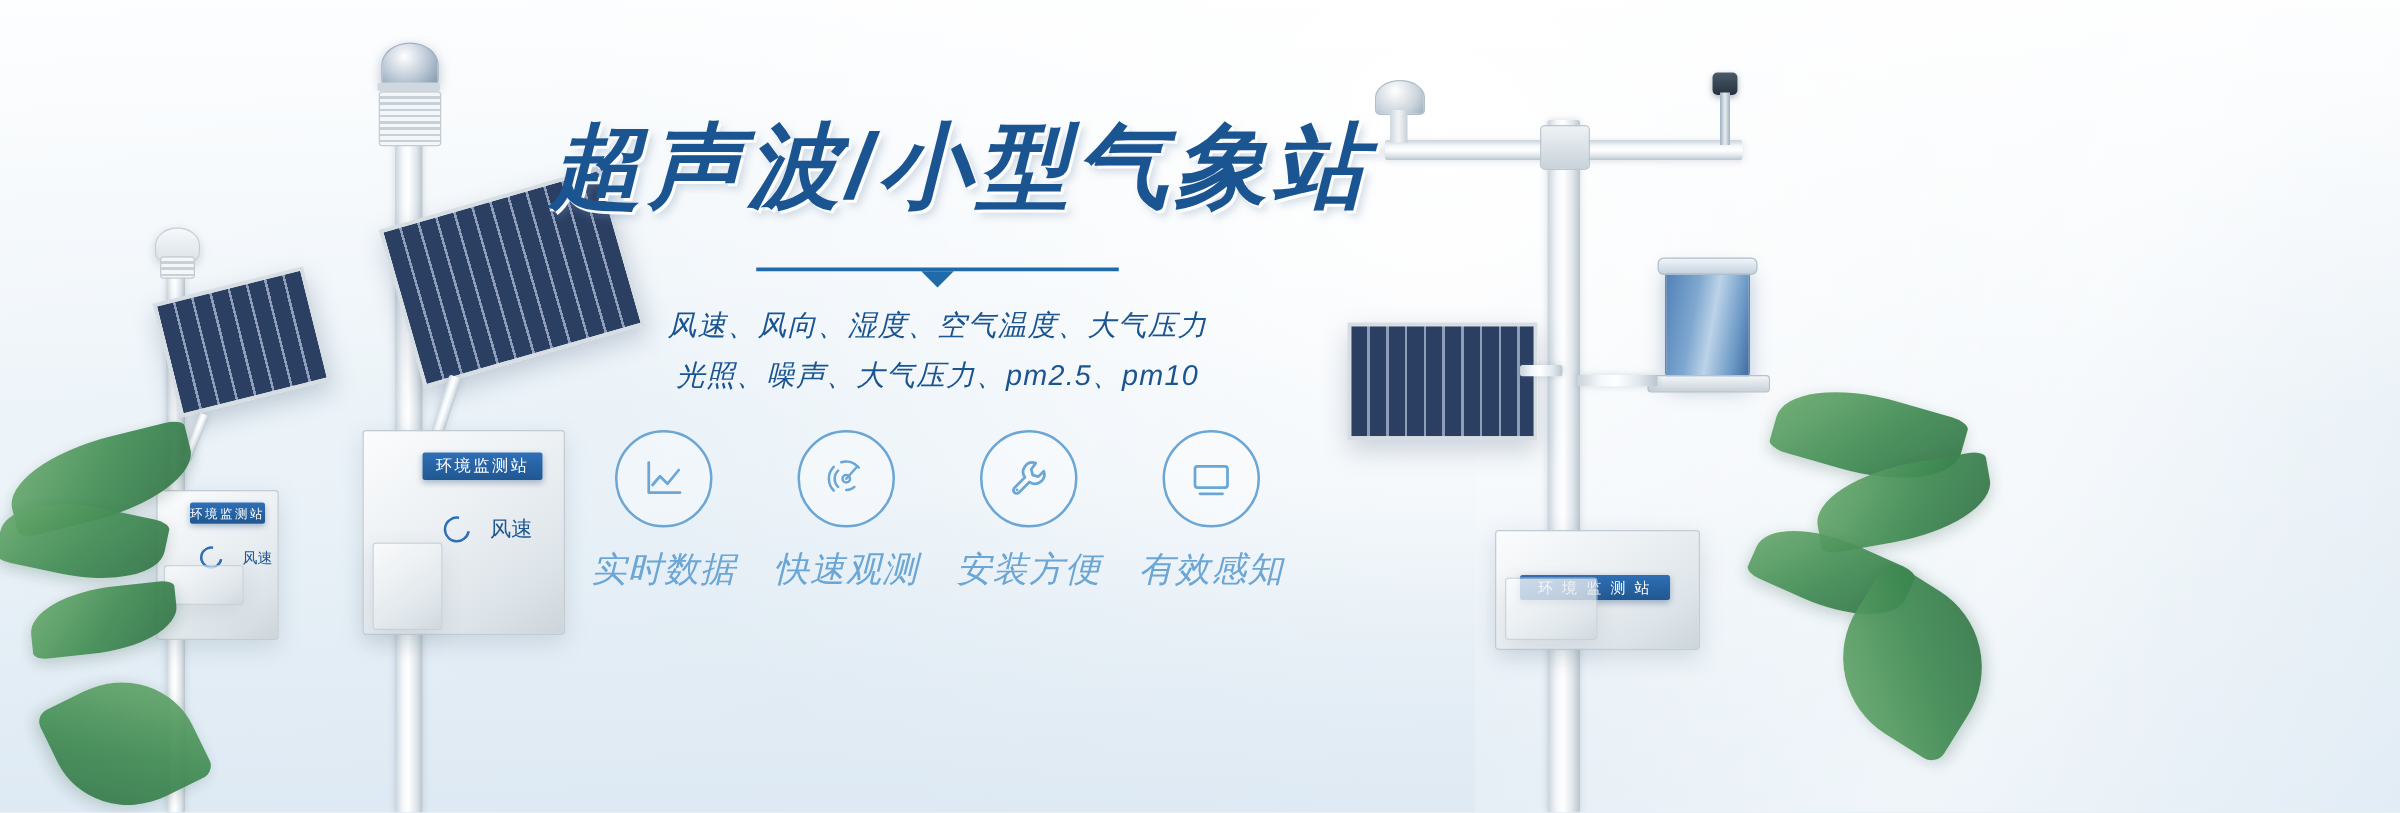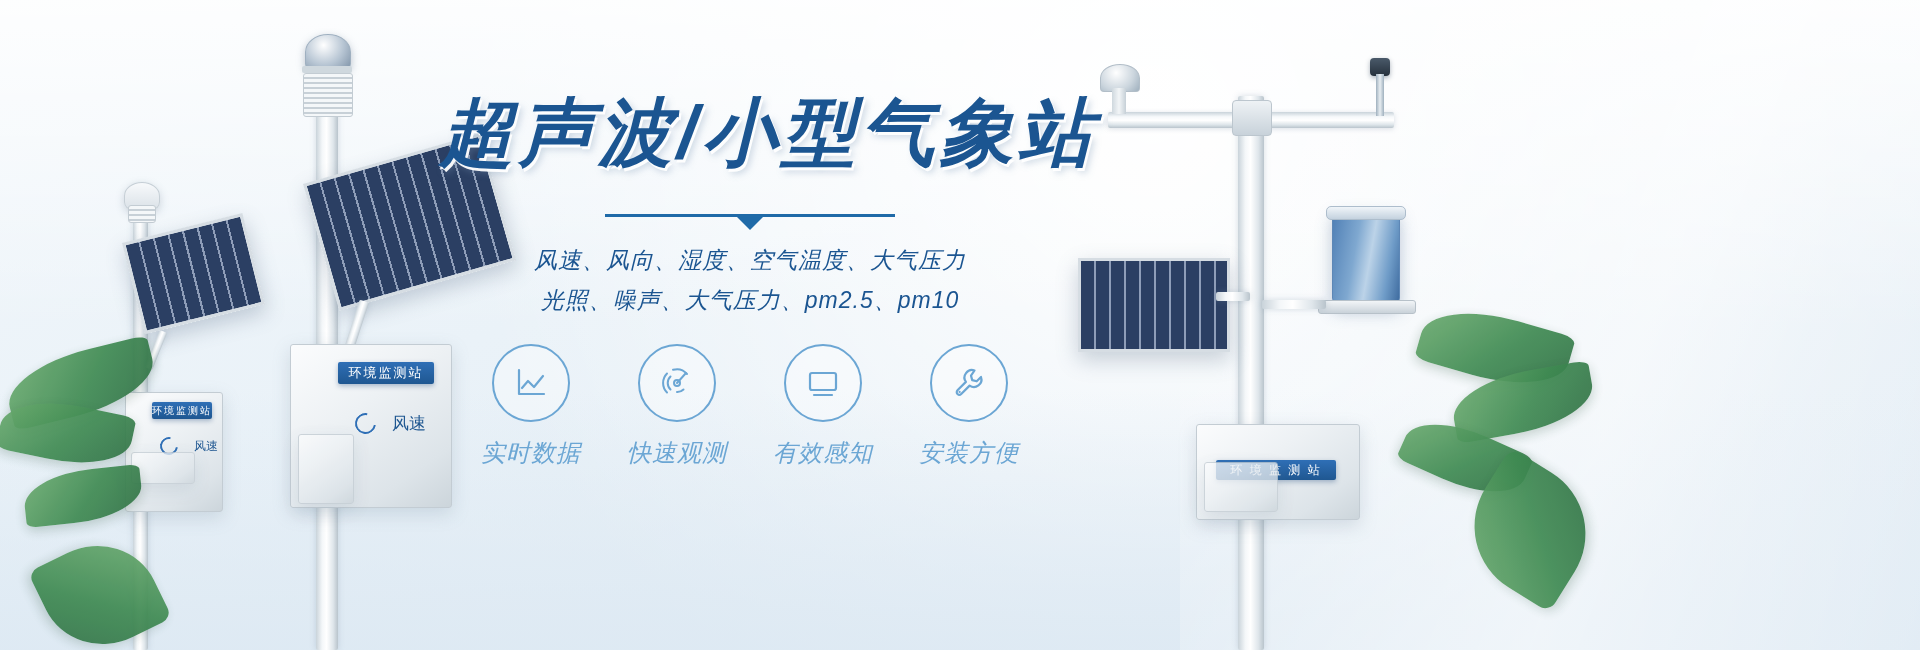--- a/index.html
+++ b/index.html
@@ -63,21 +63,21 @@
     content:"";position:absolute;left:50%;top:3px;transform:translateX(-50%);
     width:0;height:0;border-left:13px solid transparent;border-right:13px solid transparent;
     border-top:13px solid #1f6aa8;
   }
   .sub{margin-top:26px;font-size:23px;line-height:1.55;color:#1b5591;letter-spacing:1px;white-space:nowrap;text-align:center;}
 
   .features{display:flex;justify-content:center;gap:42px;margin-top:26px;}
   .feature{width:104px;display:flex;flex-direction:column;align-items:center;}
   .fcircle{width:74px;height:74px;border-radius:50%;border:2px solid #6ba6d4;
      display:flex;align-items:center;justify-content:center;background:rgba(255,255,255,.35);}
-  .flabel{margin-top:15px;font-size:24px;color:#6ba6d4;letter-spacing:1px;white-space:nowrap;}
+  .flabel{margin-top:15px;font-size:28px;color:#6ba6d4;letter-spacing:1px;white-space:nowrap;}
 </style>
 </head>
 <body>
 
 <div id="banner">
 
   <div class="wash wash-a"></div>
   <div class="wash wash-b"></div>
   <div class="wash wash-c"></div>
 
@@ -188,33 +188,33 @@
             <path d="M9 28.5 A13.5 13.5 0 0 1 9 9.5"></path>
             <path d="M15 5.8 A13.5 13.5 0 0 1 29 10"></path>
           </svg>
         </div>
         <div class="flabel">快速观测</div>
       </div>
 
       <div class="feature">
         <div class="fcircle">
           <svg width="38" height="38" viewBox="0 0 38 38" fill="none" stroke="#6ba6d4" stroke-width="2.2" stroke-linecap="round" stroke-linejoin="round">
+            <path d="M24.5 6.5 a7.5 7.5 0 0 0 -8.6 11.4 L7.5 26.3 a2.6 2.6 0 0 0 3.7 3.7 l8.4 -8.4 a7.5 7.5 0 0 0 11.4 -8.6 l-4.3 4.3 -4.5 -1.2 -1.2 -4.5 z"></path>
+            <path d="M9.6 27.9 h0.01"></path>
+          </svg>
+        </div>
+        <div class="flabel">安装方便</div>
+      </div>
+
+      <div class="feature">
+        <div class="fcircle">
+          <svg width="38" height="38" viewBox="0 0 38 38" fill="none" stroke="#6ba6d4" stroke-width="2.2" stroke-linecap="round" stroke-linejoin="round">
             <rect x="6" y="9" width="26" height="17" rx="2"></rect>
             <path d="M10 31 H28"></path>
           </svg>
         </div>
         <div class="flabel">有效感知</div>
       </div>
 
-      <div class="feature">
-        <div class="fcircle">
-          <svg width="38" height="38" viewBox="0 0 38 38" fill="none" stroke="#6ba6d4" stroke-width="2.2" stroke-linecap="round" stroke-linejoin="round">
-            <path d="M24.5 6.5 a7.5 7.5 0 0 0 -8.6 11.4 L7.5 26.3 a2.6 2.6 0 0 0 3.7 3.7 l8.4 -8.4 a7.5 7.5 0 0 0 11.4 -8.6 l-4.3 4.3 -4.5 -1.2 -1.2 -4.5 z"></path>
-            <path d="M9.6 27.9 h0.01"></path>
-          </svg>
-        </div>
-        <div class="flabel">安装方便</div>
-      </div>
-
     </div>
   </div>
 
 </div>
 
 </body></html>

